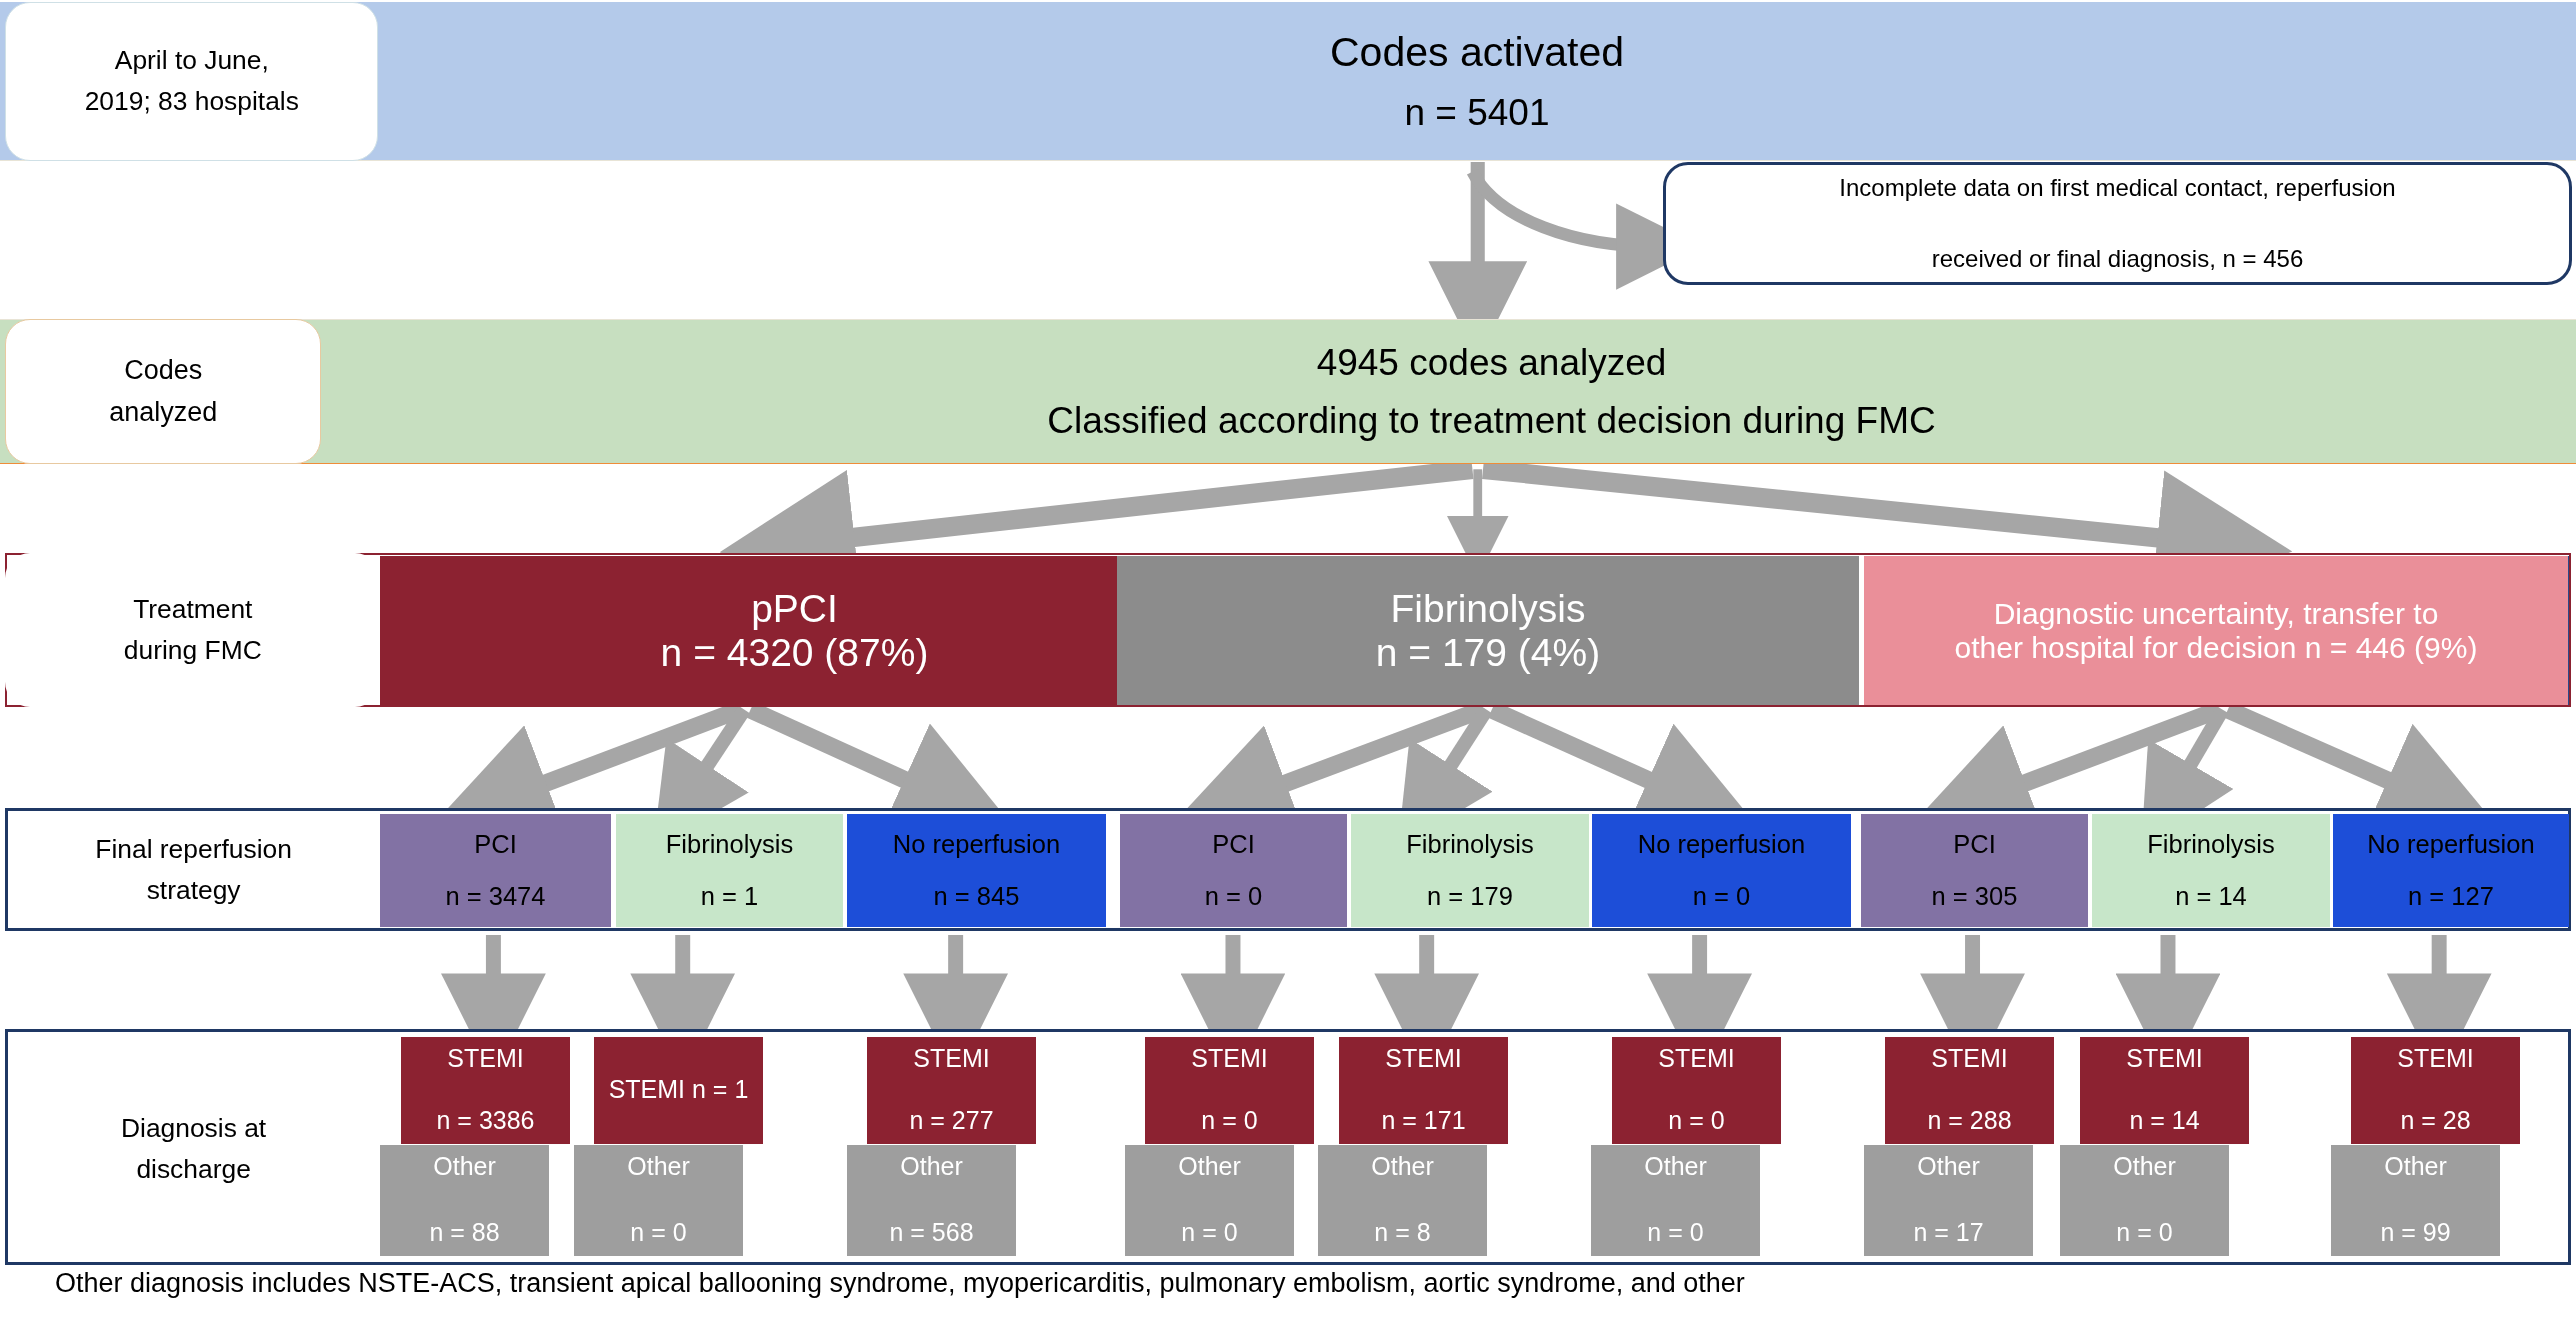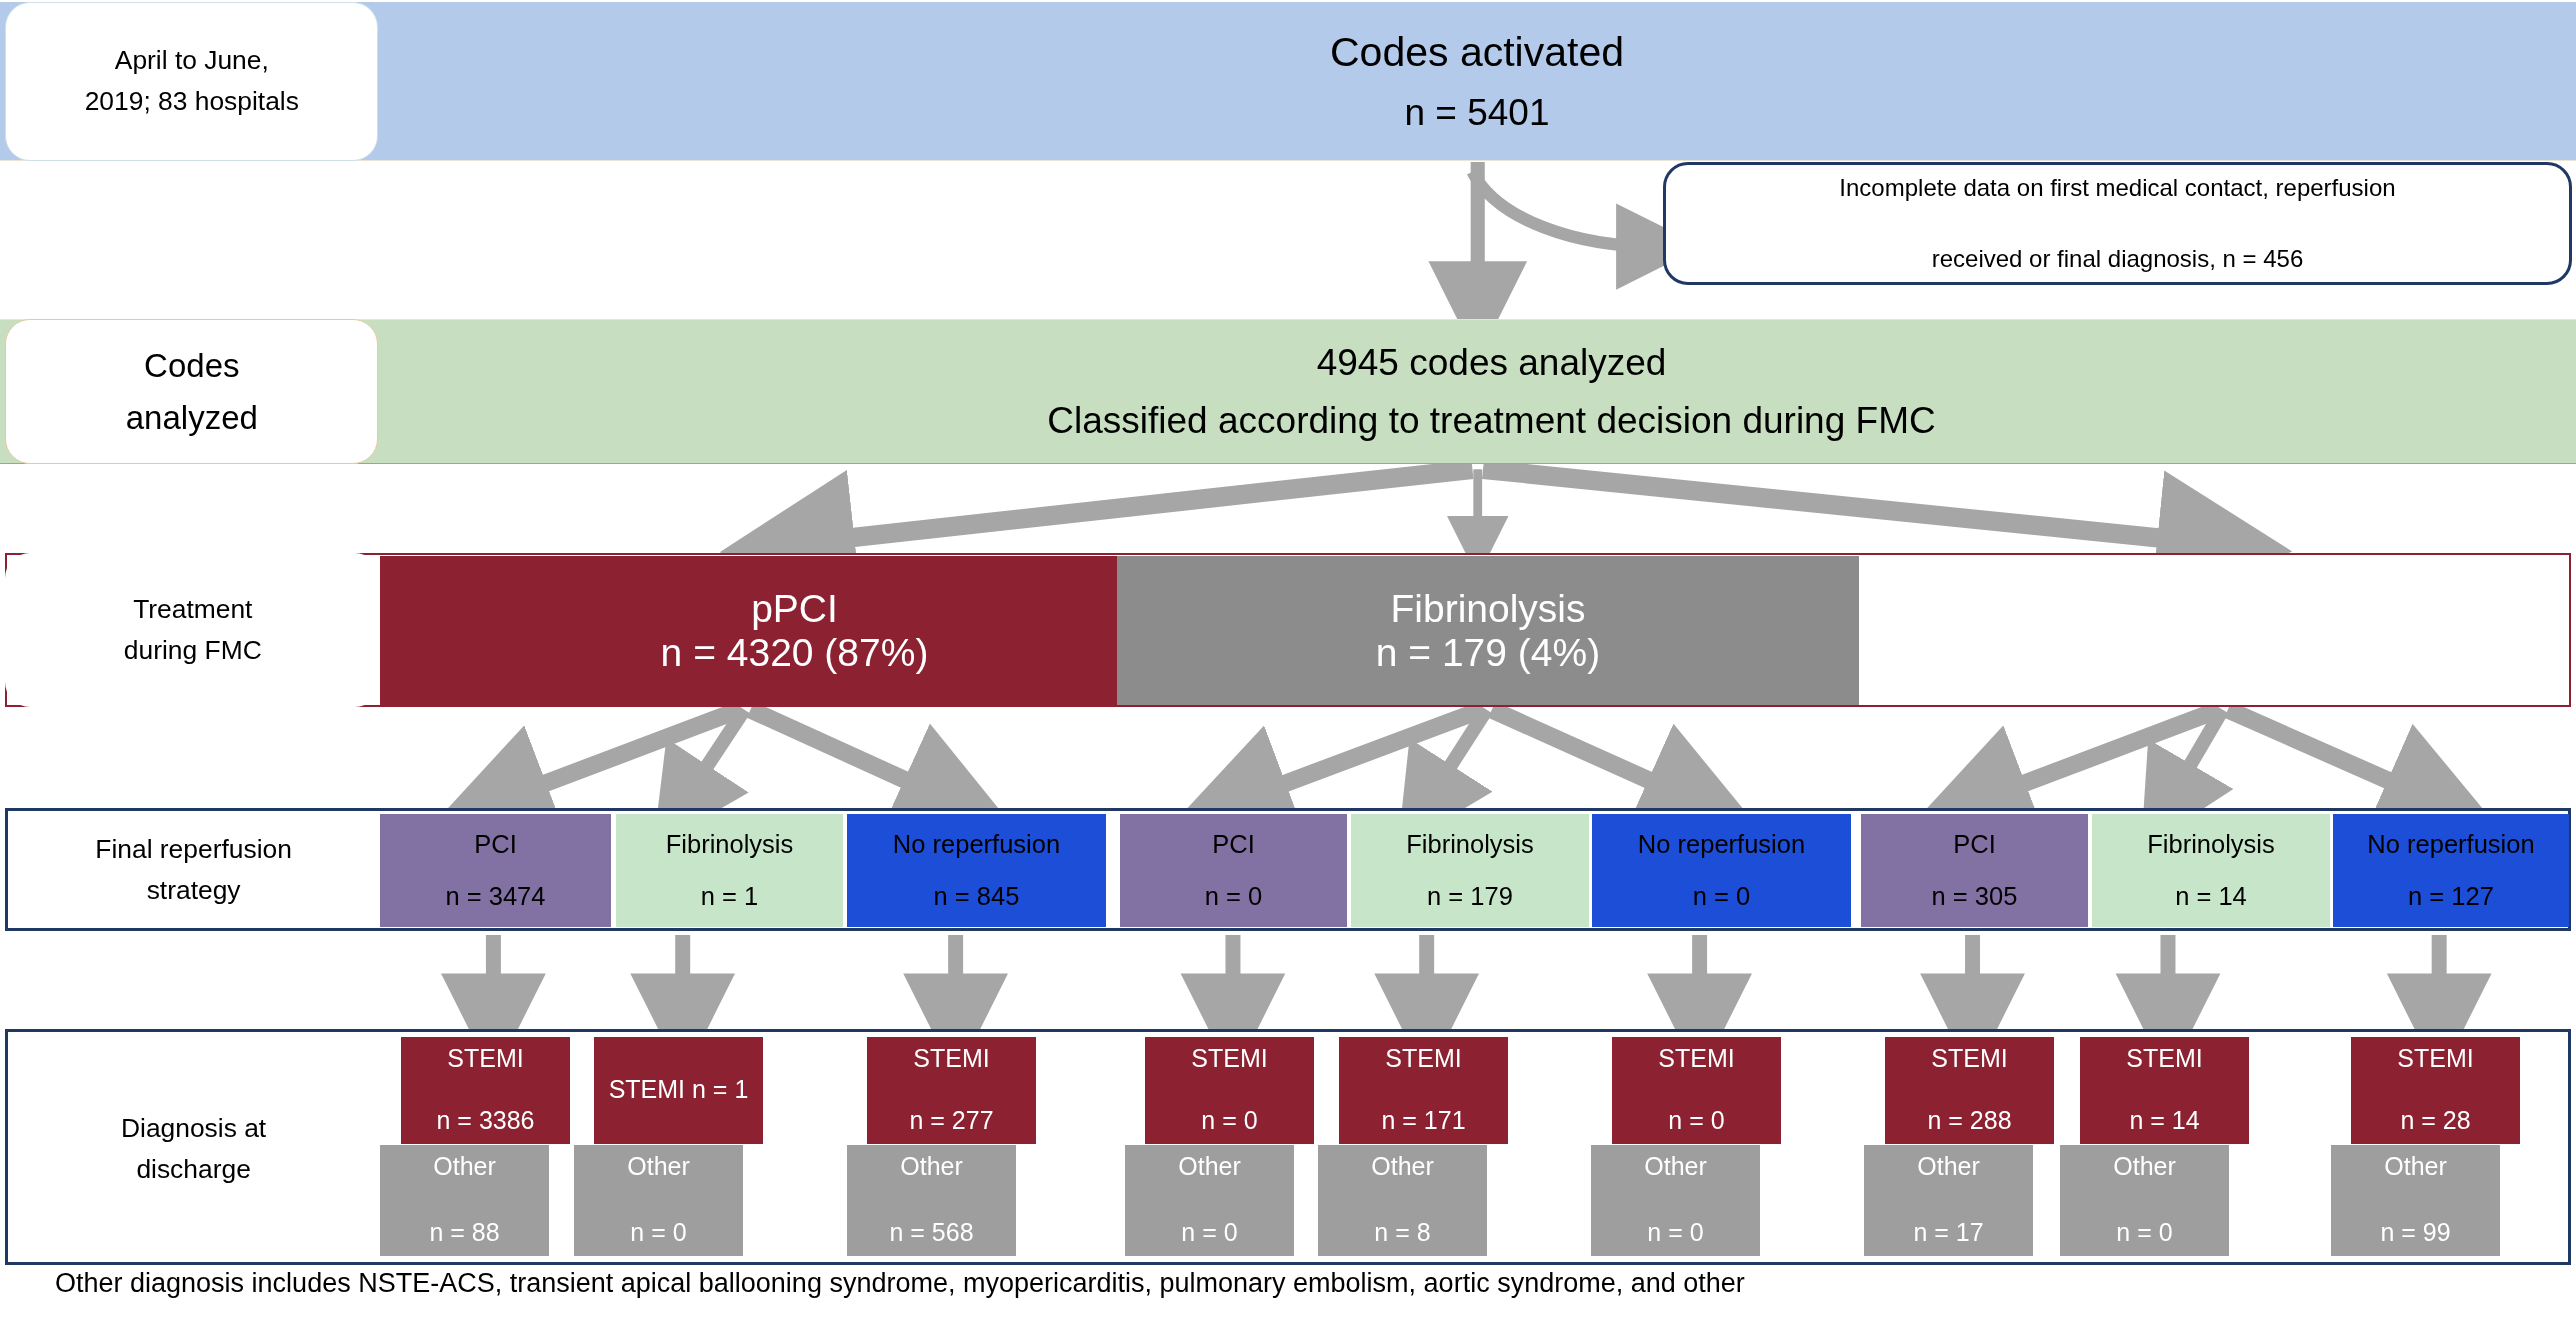--- a/index.html
+++ b/index.html
@@ -48,23 +48,23 @@
     background: #ffffff; border: 3.5px solid #1f3864;
     font-size: 24px; color: #000; line-height: 2.1; gap: 20px;
   }
 
   
   #row2-band {
     left: 0; top: 319px; width: 2576px; height: 145px;
     background: #c7dfc0; border-top: 1.8px solid #e8e4d6; border-bottom: 1.8px solid #ef8c38;
   }
   #row2-label {
-    left: 5.3px; top: 319px; width: 373px; height: 145px;
+    left: 5.3px; top: 319px; width: 316px; height: 145px;
     background: #ffffff; border: 1.8px solid #e8c9a0;
-    font-size: 33px; color: #000;
+    font-size: 27px; color: #000;
   }
   #row2-main {
     left: 379px; top: 319px; width: 2196px; height: 145px;
     font-size: 37px; color: #000; padding-left: 29px;
   }
 
   
   #row3-frame {
     left: 5.3px; top: 553px; width: 2566px; height: 154px;
     border: 2.6px solid #8c2231; background: #ffffff;
@@ -195,20 +195,24 @@
     <span>during FMC</span>
   </div>
   <div class="t-seg" id="t-ppci">
     <span>pPCI</span>
     <span>n = 4320 (87%)</span>
   </div>
   <div class="t-seg" id="t-fib">
     <span>Fibrinolysis</span>
     <span>n = 179 (4%)</span>
   </div>
+  <div class="t-seg" id="t-unc">
+    <span class="ln">Diagnostic uncertainty, transfer to</span>
+    <span class="ln">other hospital for decision n = 446 (9%)</span>
+  </div>
 
   <div class="abs" id="row4-frame"></div>
   <div class="bx" id="row4-label">
     <span>Final reperfusion</span>
     <span>strategy</span>
   </div>
 
   <div class="r-seg r-pci" style="left:380px;  width:231px;">
     <span>PCI</span>
     <span>n = 3474</span>

